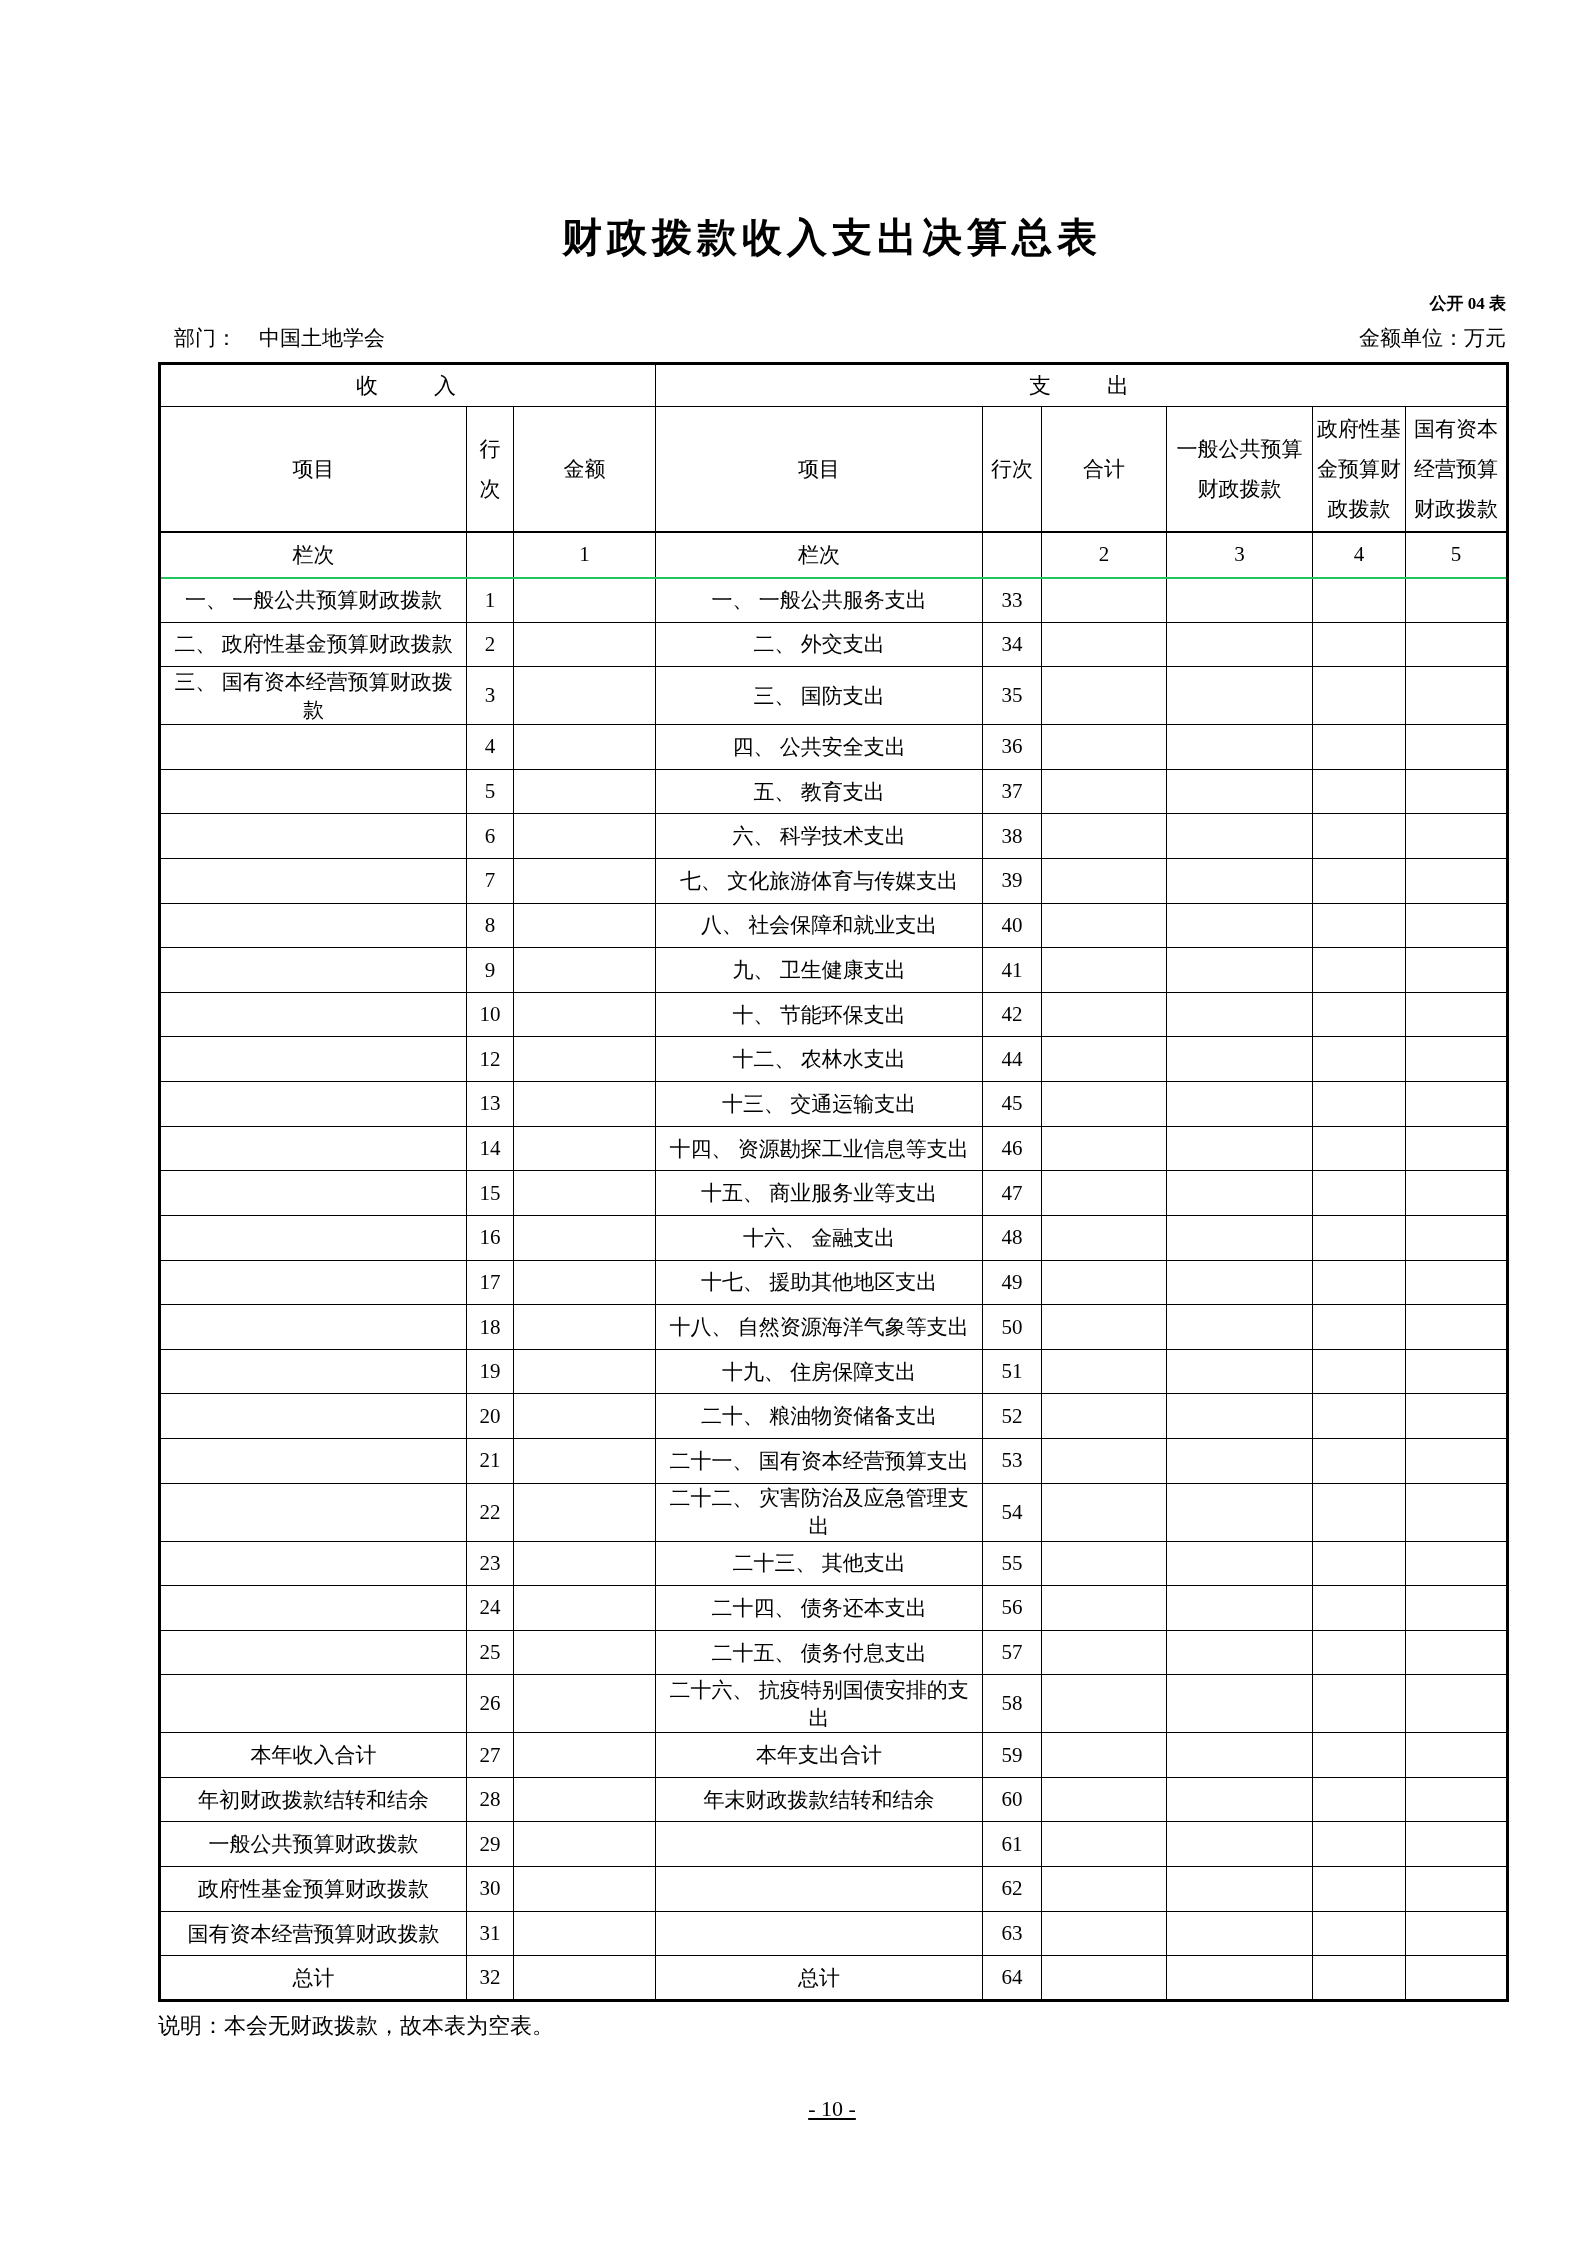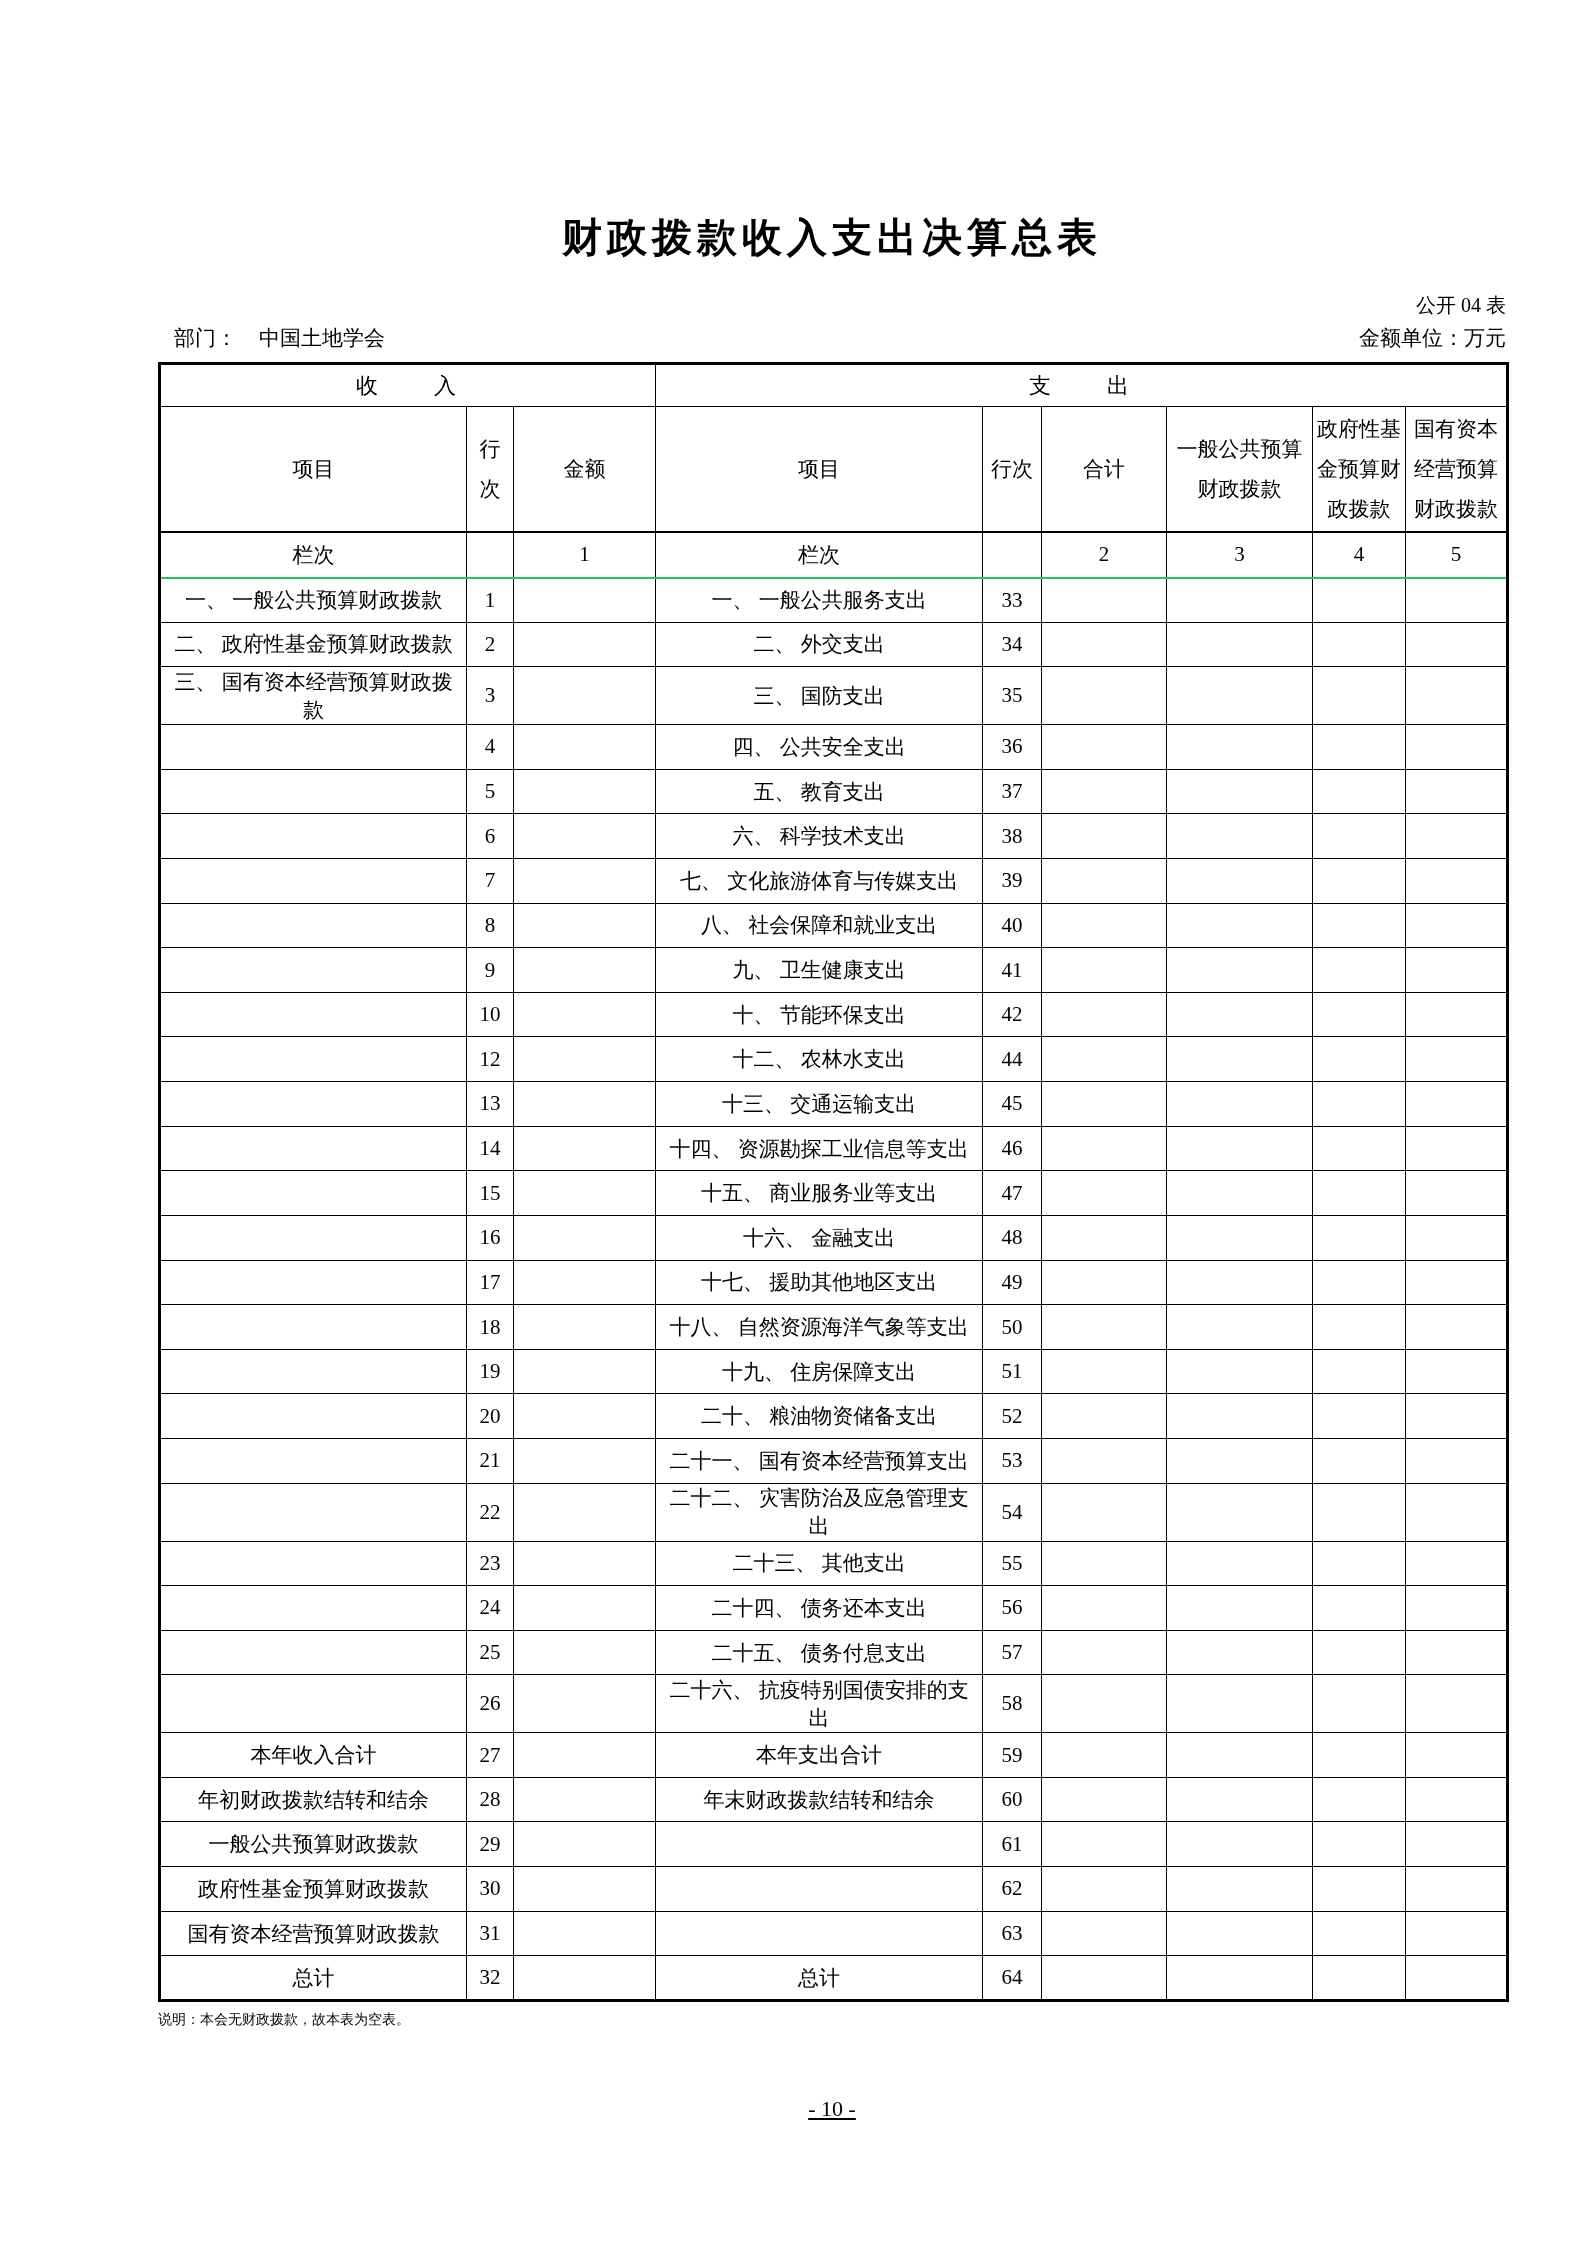--- a/index.html
+++ b/index.html
@@ -20,21 +20,22 @@
     font-family: "Liberation Sans", "DejaVu Sans", sans-serif;
     font-size: 40px;
     font-weight: 700;
     letter-spacing: 5px;
     white-space: nowrap;
   }
   .table-code {
     position: absolute;
     top: 292px; left: 158px; width: 1348px;
     text-align: right;
-    font-size: 20px;
+    font-size: 17px;
+    font-weight: bold;
   }
   .meta-row {
     position: absolute;
     top: 324px; left: 158px; width: 1348px;
     font-size: 21px;
     display: flex;
     justify-content: space-between;
   }
   .meta-left span { margin-right: 6px; margin-left: 16px; }
   table.main {
@@ -60,21 +61,21 @@
   tr.col-head th { line-height: 40px; border-bottom: 2px solid #000; }
   tr.index-row { height: 46px; }
   tr.index-row td { border-bottom: 2px solid #22c55e; }
   tbody.data tr { height: 44px; }
   td.al-left { text-align: left; padding-left: 8px; }
   td.al-center { text-align: center; }
   .bold { font-weight: 700; }
   .note-line {
     position: absolute;
     top: 2011px; left: 158px; width: 1348px;
-    font-size: 14px;
+    font-size: 22px;
     text-align: left;
   }
   .page-number {
     position: absolute;
     top: 2096px; left: 158px; width: 1348px;
     text-align: center;
     font-size: 22px;
     text-decoration: underline;
   }
 </style>

